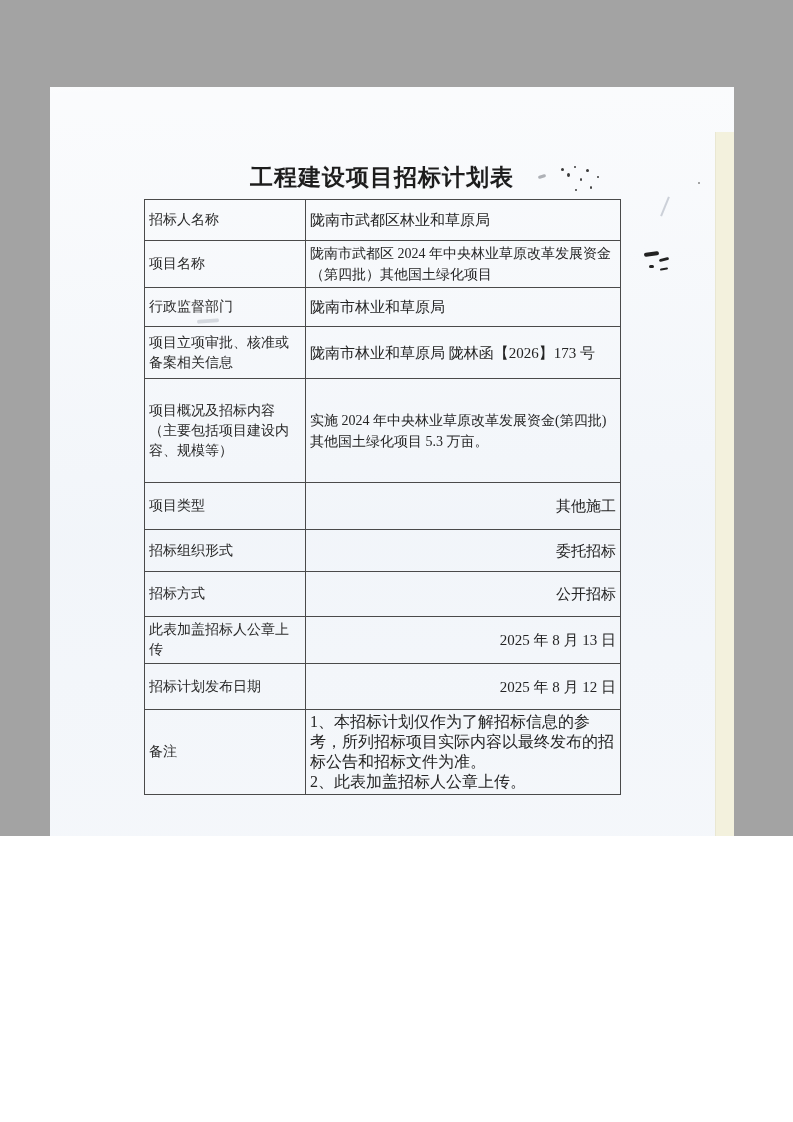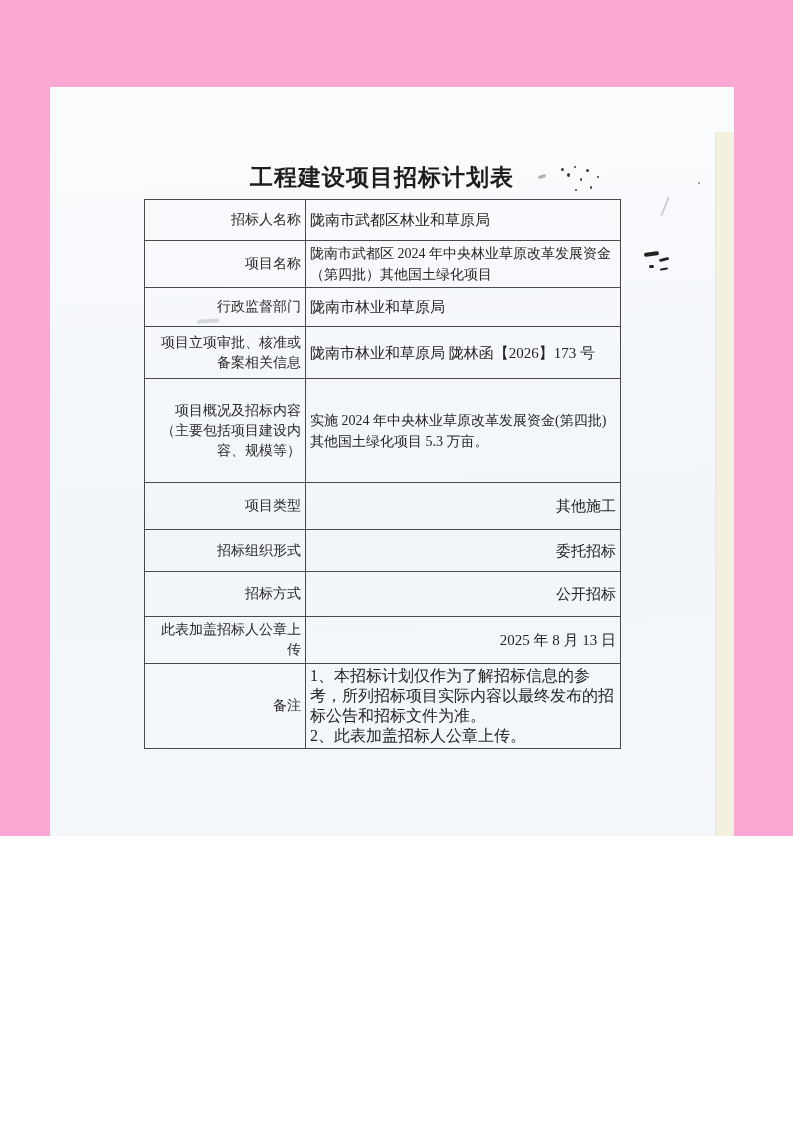--- a/index.html
+++ b/index.html
@@ -1,18 +1,18 @@
 <!DOCTYPE html>
 <html><head>
 <meta charset="utf-8">
 <style>
   html,body { margin:0; padding:0; background:#ffffff; }
   .canvas {
     position:relative; width:793px; height:836px; overflow:hidden;
-    background:#f9a8d4;
+    background:#a3a3a3;
     font-family:"Liberation Serif","DejaVu Serif",serif;
     color:#262626;
   }
   .page {
     position:absolute; left:50px; top:87px; width:684px; height:975px;
     background:#f6f8fb;
     background-image:linear-gradient(178deg, rgba(255,255,255,.5) 0%, rgba(234,240,247,.35) 45%, rgba(248,250,253,.2) 100%);
   }
   .edge-right {
     position:absolute; right:0; top:45px; width:18px; height:930px;
@@ -35,21 +35,21 @@
   table.plan col.c-label { width:161px; }
   table.plan col.c-value { width:315px; }
   table.plan td {
     border:1px solid #4a4a4a;
     padding:2px 4px;
     vertical-align:middle;
     white-space:pre-line;
     overflow:hidden;
   }
   td.lbl {
-    text-align:right; font-size:14px; line-height:20px; color:#2a2a2a;
+    text-align:left; font-size:14px; line-height:20px; color:#2a2a2a;
   }
   td.val {
     text-align:left; font-size:15px; line-height:22px; padding-left:10px; padding-right:3px; color:#242424;
   }
   td.val.center { text-align:right; padding-left:4px; }
   td.val.small { font-size:14px; line-height:21px; }
   td.val.remark { font-size:16px; line-height:20px; }
   tr.r1{height:41px} tr.r2{height:45px} tr.r3{height:39px} tr.r4{height:52px}
   tr.r5{height:104px} tr.r6{height:47px} tr.r7{height:47px} tr.r8{height:42px}
   tr.r9{height:45px} tr.r10{height:47px} tr.r11{height:46px} tr.r12{height:83px}
@@ -117,20 +117,24 @@
         <td class="val center">委托招标</td>
       </tr>
       <tr class="r9">
         <td class="lbl">招标方式</td>
         <td class="val center">公开招标</td>
       </tr>
       <tr class="r10">
         <td class="lbl">此表加盖招标人公章上传</td>
         <td class="val center">2025 年 8 月 13 日</td>
       </tr>
+      <tr class="r11">
+        <td class="lbl">招标计划发布日期</td>
+        <td class="val center">2025 年 8 月 12 日</td>
+      </tr>
       <tr class="r12">
         <td class="lbl">备注</td>
         <td class="val remark">1、本招标计划仅作为了解招标信息的参考，所列招标项目实际内容以最终发布的招标公告和招标文件为准。
 2、此表加盖招标人公章上传。</td>
       </tr>
     </tbody>
   </table>
 
   <div class="footer-signer">招标人（盖公章）：陇南市武都区林业和草原局</div>
   <div class="footer-date">2025 年 8 月 12 日</div>

